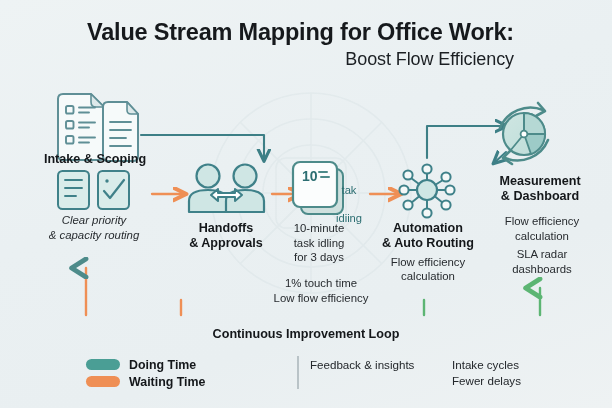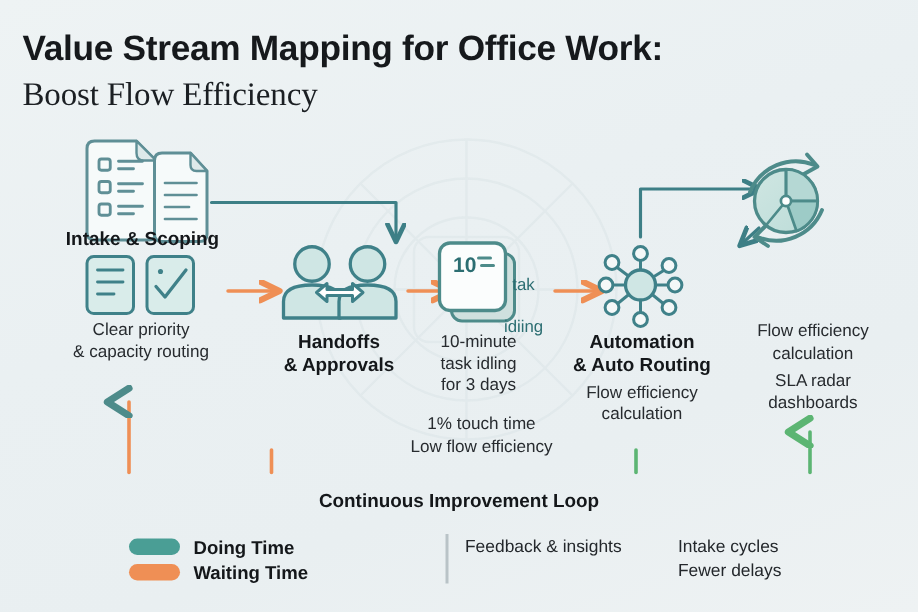--- a/index.html
+++ b/index.html
@@ -13,30 +13,30 @@
     width: 612px; height: 408px;
     background: linear-gradient(160deg, #eef3f4 0%, #eaf0f2 40%, #e9eff1 70%, #eef2f3 100%);
   }
   #watermark {
     position: absolute; left: 196px; top: 78px;
     width: 230px; height: 230px;
     opacity: .5; pointer-events: none;
   }
   .title-wrap {
     position: absolute; top: 18px; left: 0; width: 514px;
-    text-align: left;
+    text-align: right;
     padding-left: 15px;
   }
   .title-main {
     font-size: 23.5px; font-weight: bold; color: #16191c;
     letter-spacing: -.2px; line-height: 1.2;
   }
   .title-sub {
-    font-size: 22px; font-weight: normal; color: #1b1f23;
-    line-height: 1.5; letter-spacing: -.1px; font-family: Liberation Serif, serif;
+    font-size: 18px; font-weight: normal; color: #1b1f23;
+    line-height: 1.5; letter-spacing: -.1px;
   }
   svg.layer {
     position: absolute; left: 0; top: 0;
     width: 612px; height: 408px;
     overflow: visible; pointer-events: none;
   }
   .stage-node { position: absolute; }
   .node-title {
     font-size: 12.6px; font-weight: bold; color: #14171a;
     text-align: center; line-height: 1.18; white-space: pre-line;
@@ -225,21 +225,21 @@
 
   <div class="stage-node" style="left:293px; top:162px; width:44px; height:45px;border-radius:16px;">
     <span class="card-num">10</span>
     <span class="card-l1">tak</span>
     <span class="card-l2">idiing</span>
   </div>
 
   <div class="stage-node" style="left:10px; top:152px; width:170px;">
     <div class="node-title">Intake &amp; Scoping</div>
   </div>
-  <div class="stage-node" style="left:8px; top:213px; width:172px;">
+  <div class="stage-node" style="left:8px; top:213px; width:172px;font-style:italic;">
     <div class="node-sub">Clear priority
 &amp; capacity routing</div>
   </div>
 
   <div class="stage-node" style="left:166px; top:221px; width:120px;">
     <div class="node-title">Handoffs
 &amp; Approvals</div>
   </div>
 
   <div class="stage-node" style="left:268px; top:221px; width:102px;">
@@ -252,20 +252,24 @@
 Low flow efficiency</div>
   </div>
 
   <div class="stage-node" style="left:367px; top:221px; width:122px;">
     <div class="node-title">Automation
 &amp; Auto Routing</div>
     <div class="node-sub2">Flow efficiency
 calculation</div>
   </div>
 
+  <div class="stage-node" style="left:474px; top:174px; width:132px;">
+    <div class="node-title">Measurement
+&amp; Dashboard</div>
+  </div>
   <div class="stage-node" style="left:479px; top:214px; width:126px;">
     <div class="node-sub">Flow efficiency
 calculation</div>
     <div class="node-sub2">SLA radar
 dashboards</div>
   </div>
 
   <div class="loop-label">Continuous Improvement Loop</div>
 
   <div class="legend">

